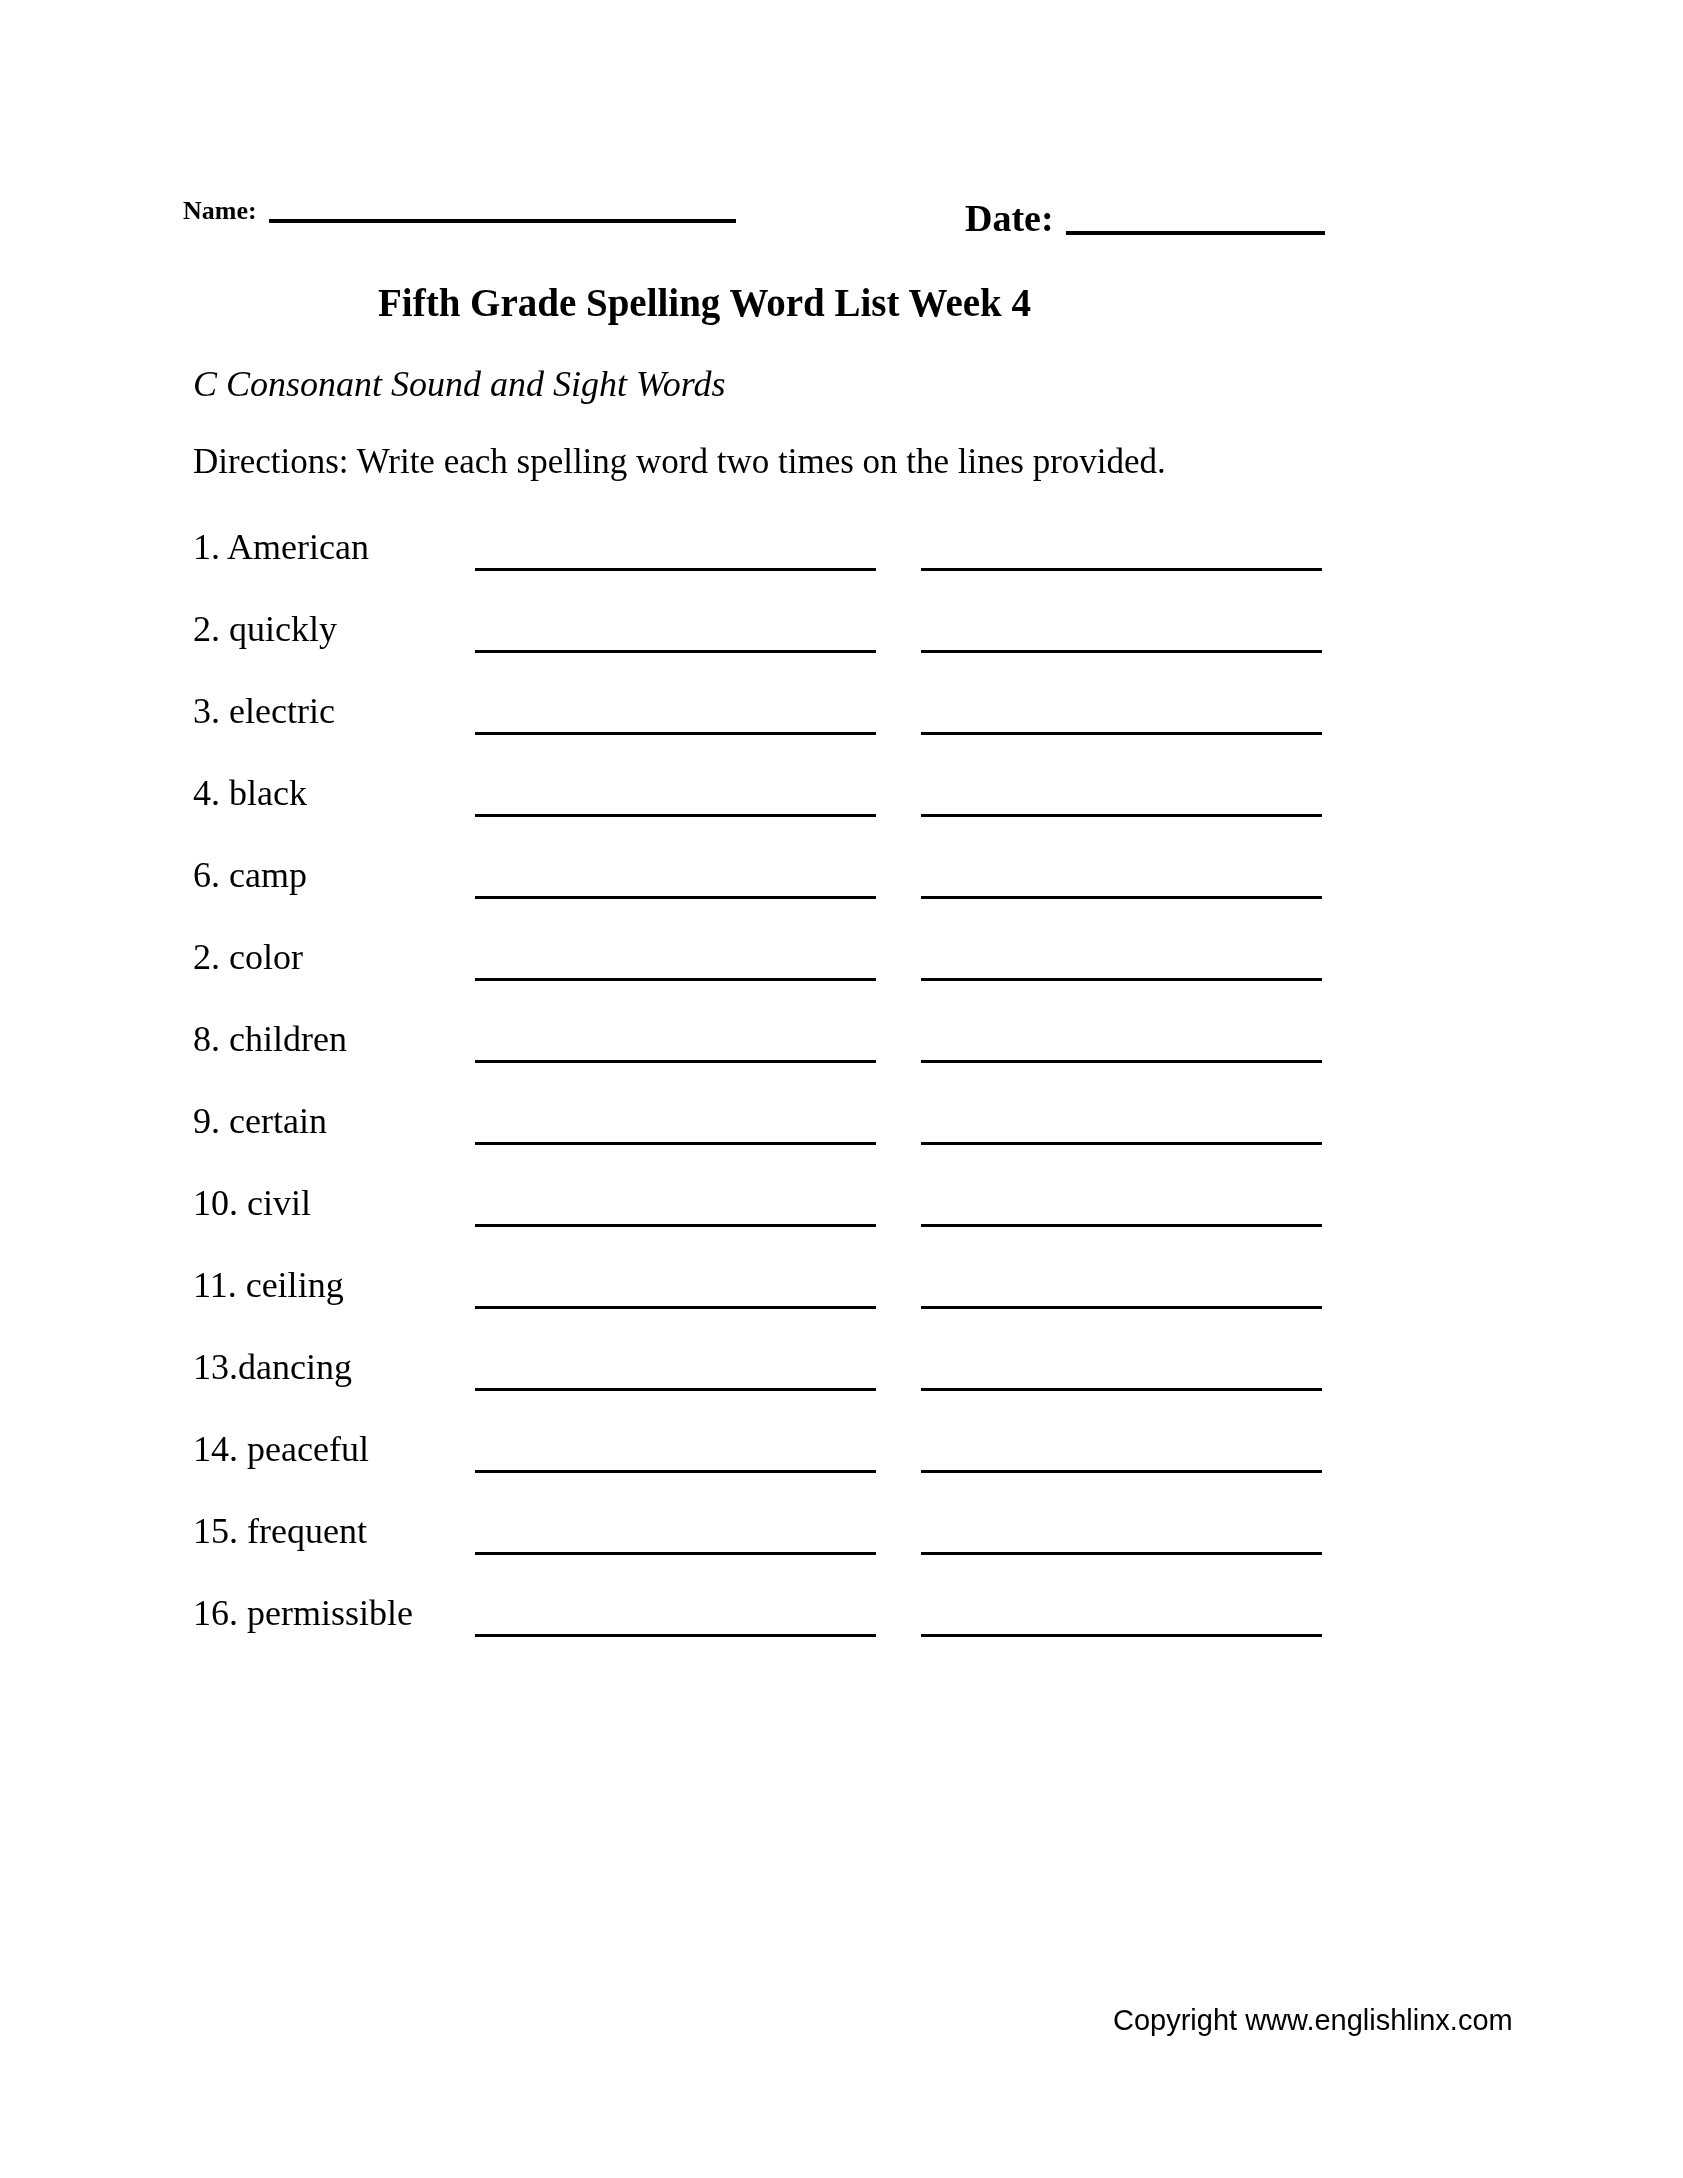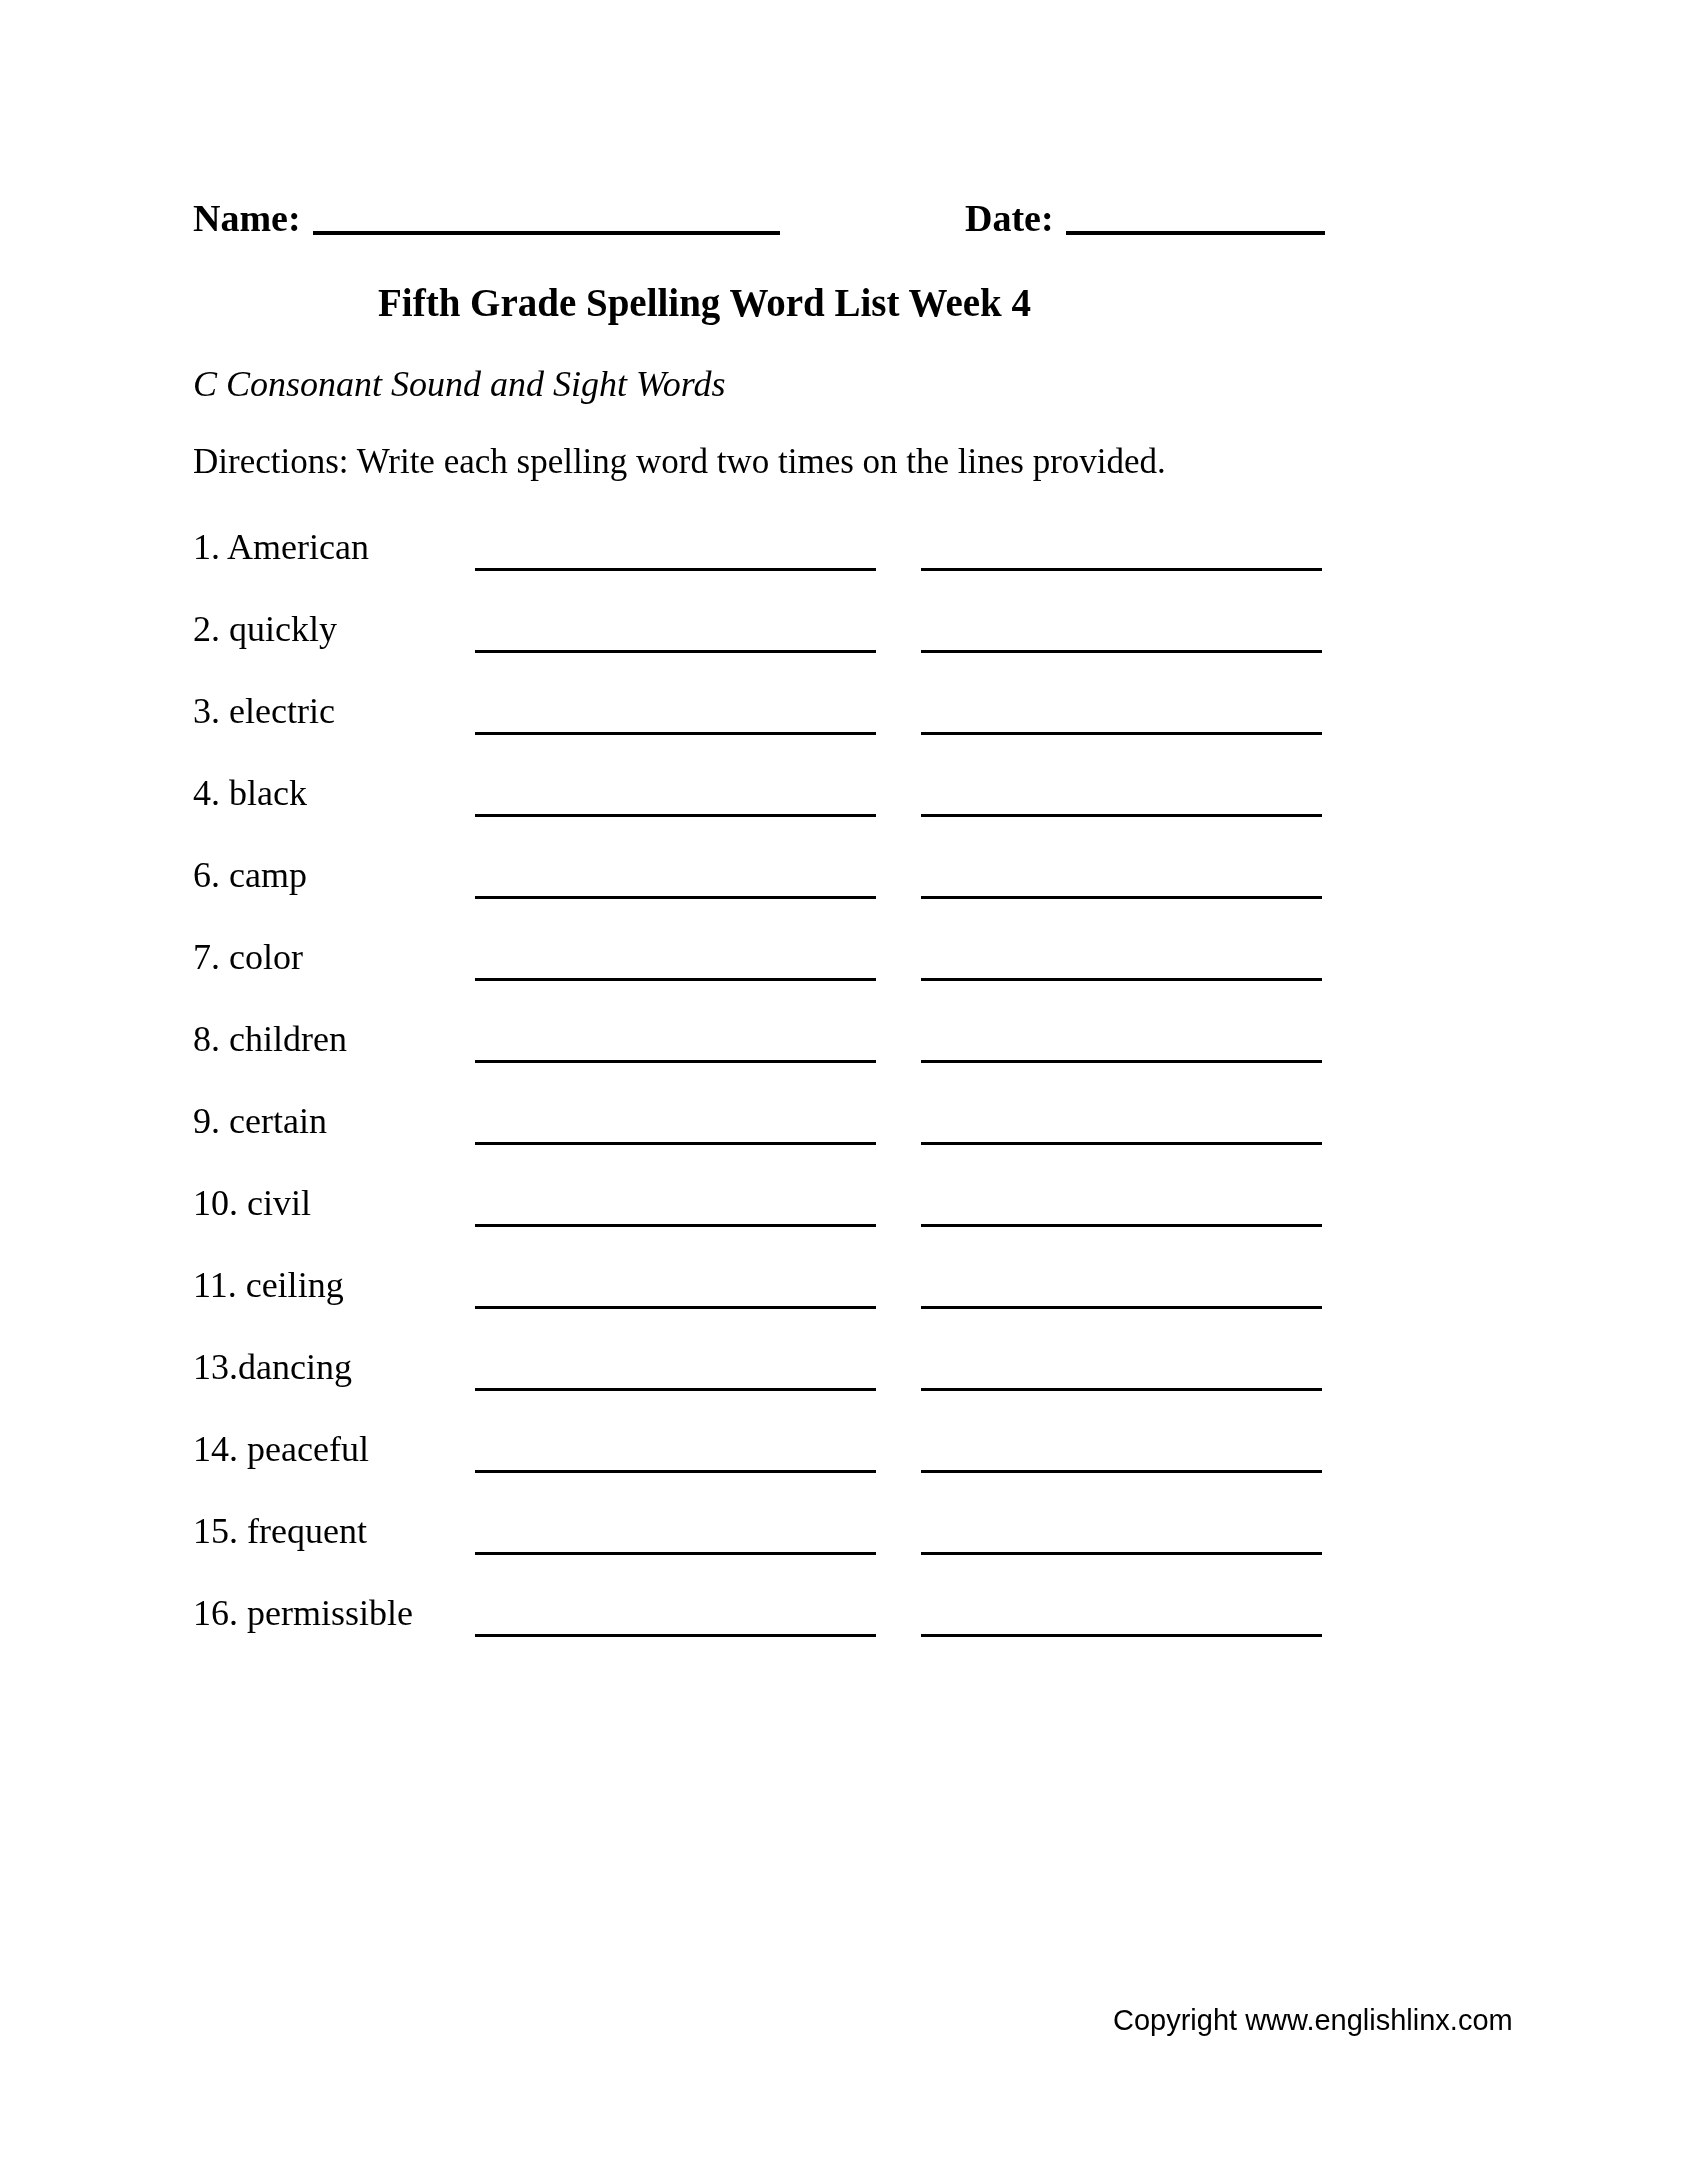--- a/index.html
+++ b/index.html
@@ -13,23 +13,23 @@
     height: 2178px;
     background: #ffffff;
     color: #000000;
     font-family: "Liberation Serif", serif;
     overflow: hidden;
   }
 
   
   .name-group {
     position: absolute;
-    left: 193px;
+    left: 183px;
     top: 196px;
-    font-size: 38px;
+    font-size: 26px;
     font-weight: bold;
     white-space: nowrap;
   }
   .date-group {
     position: absolute;
     left: 965px;
     top: 196px;
     font-size: 38px;
     font-weight: bold;
     white-space: nowrap;
@@ -150,21 +150,21 @@
   </div>
 
 
   <div class="word-row">
     <span class="word-label">6. camp</span>
     <span class="write-line line-1"></span>
     <span class="write-line line-2"></span>
   </div>
 
   <div class="word-row">
-    <span class="word-label">7. color</span>
+    <span class="word-label">2. color</span>
     <span class="write-line line-1"></span>
     <span class="write-line line-2"></span>
   </div>
 
   <div class="word-row">
     <span class="word-label">8. children</span>
     <span class="write-line line-1"></span>
     <span class="write-line line-2"></span>
   </div>
 

